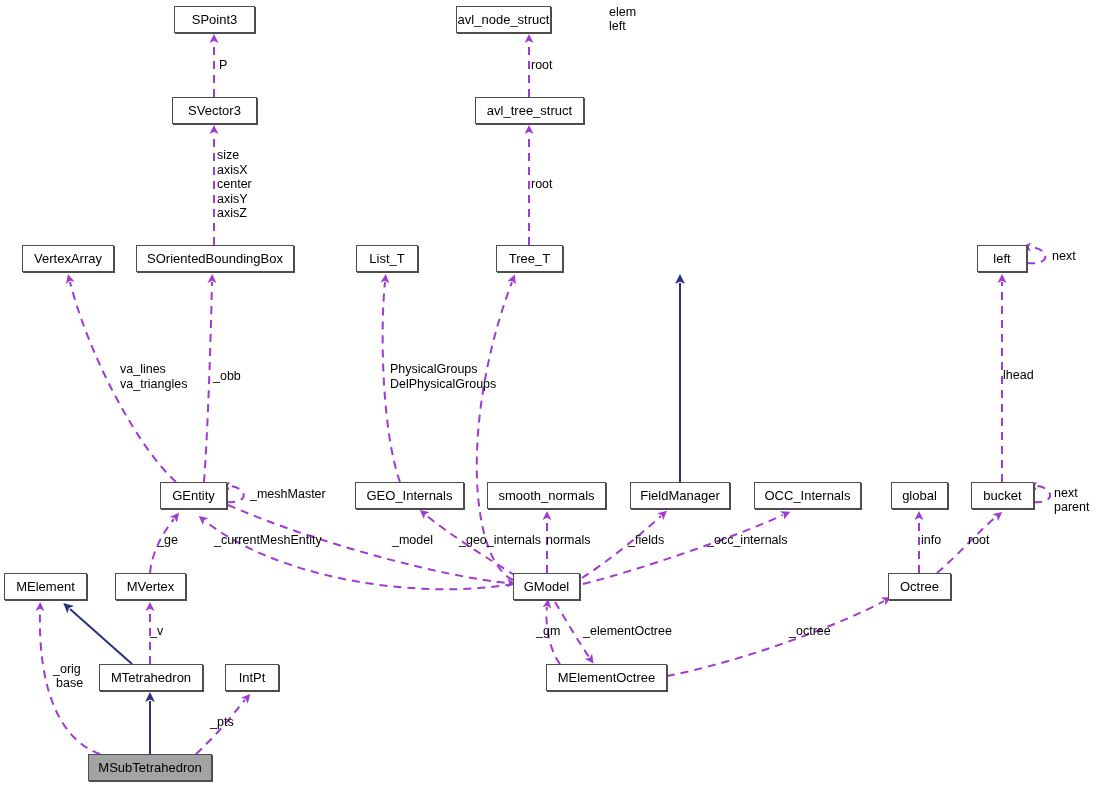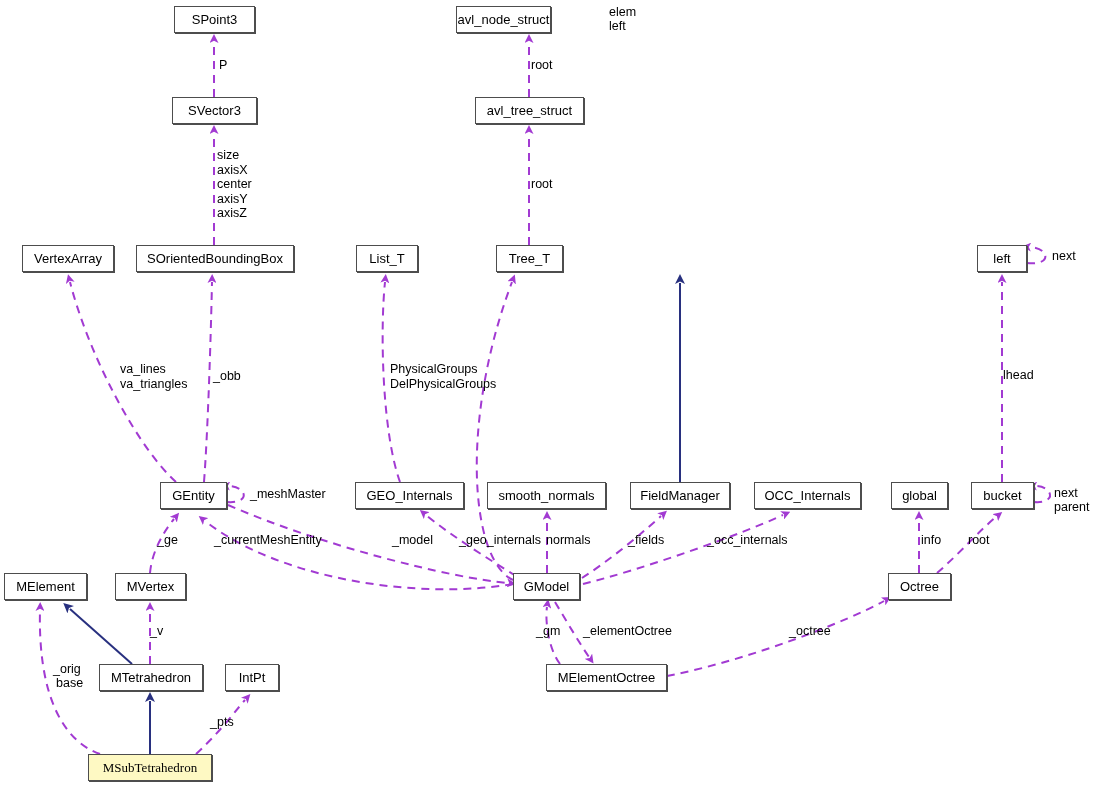--- a/index.html
+++ b/index.html
@@ -34,22 +34,21 @@
     height: 27px;
     text-align: center;
     white-space: nowrap;
     box-shadow: 1px 1px 0 0 #4d4d4d;
   }
   .node.light {
     border: 1px solid #b3b3b3;
     box-shadow: 1px 1px 0 0 #cccccc;
   }
   .node.highlight {
-    background: #fef9c3;
-    font-family: Liberation Serif, serif;
+    background: #a3a3a3;
   }
   .elabel {
     position: absolute;
     font-size: 12.5px;
     line-height: 14.6px;
     color: #000000;
     white-space: pre;
     text-align: center;
   }
   .elabel.la { text-align: left; }

